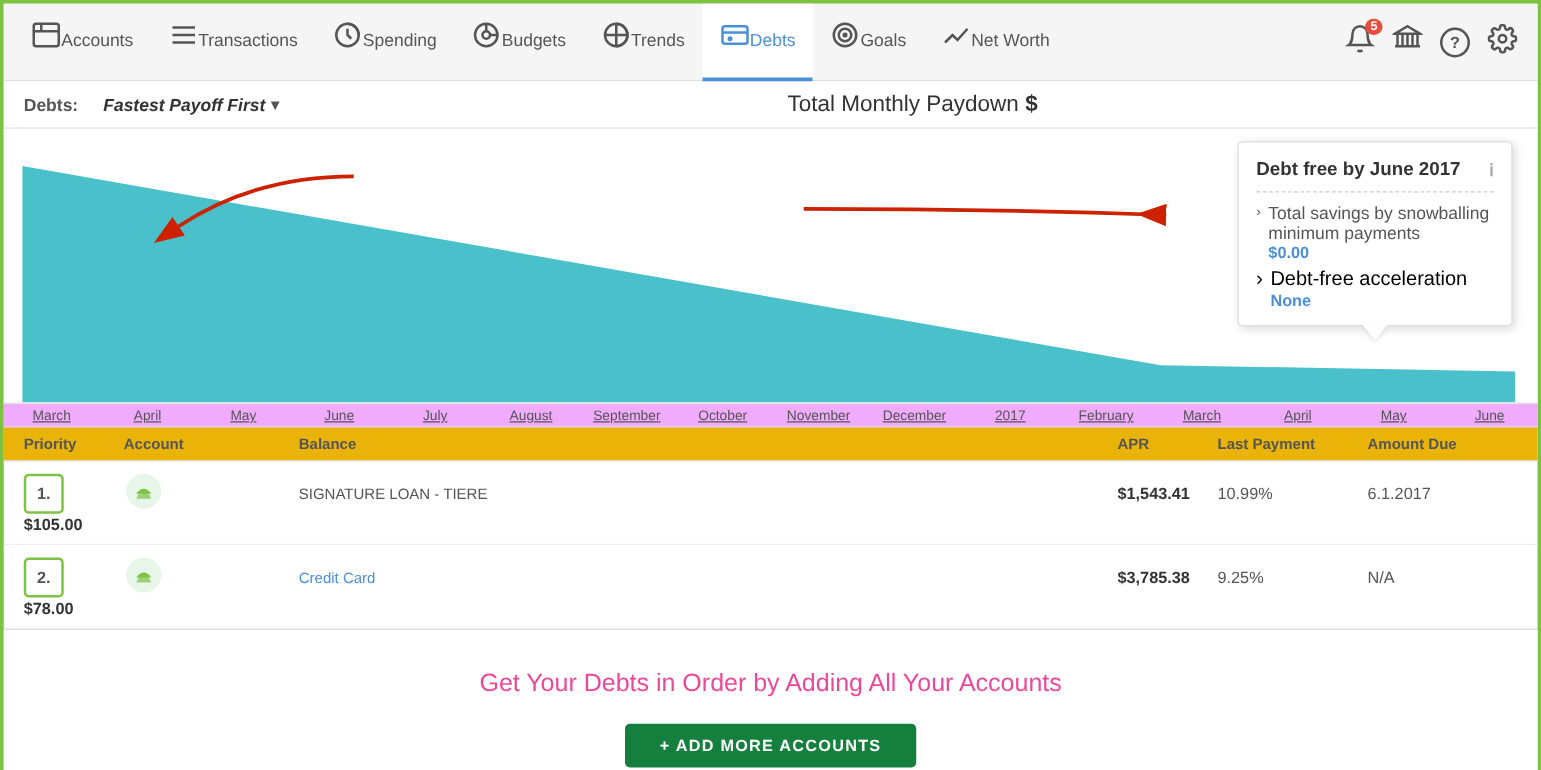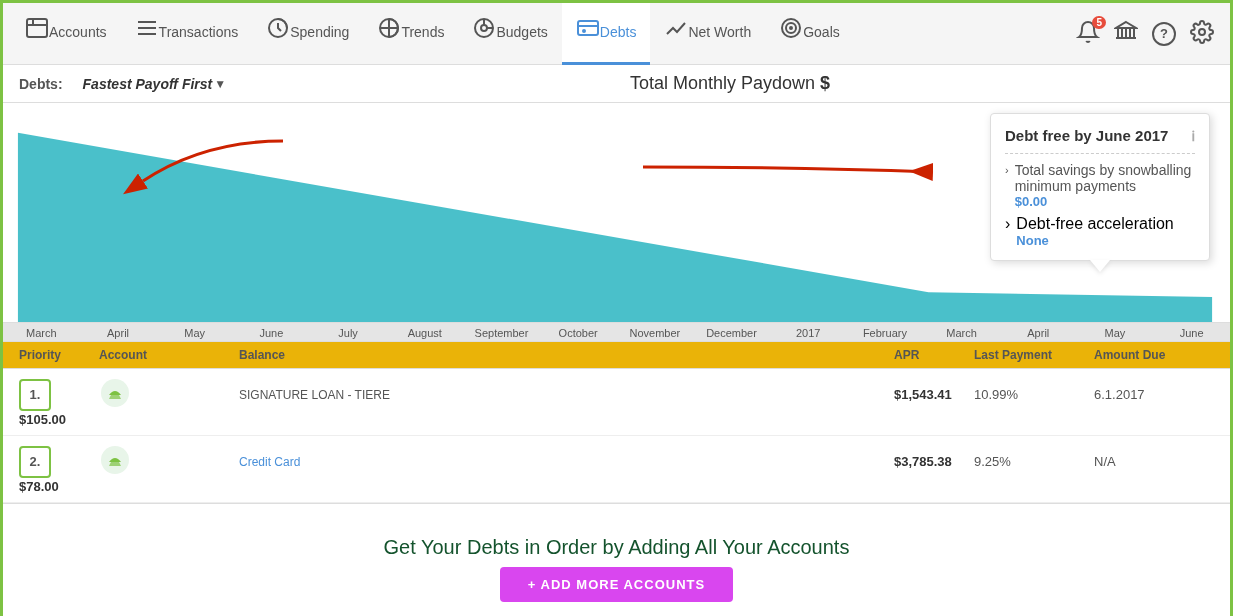--- a/index.html
+++ b/index.html
@@ -197,21 +197,22 @@
       filter: drop-shadow(0 2px 2px rgba(0,0,0,0.1));
     }
 
     
     .month-labels {
       display: flex;
       padding: 4px 0 2px 0;
       font-size: 11px;
       color: #555;
       border-bottom: 1px solid #ddd;
-      background: #e5e5e5;
+      background: #f0abfc;
+      text-decoration: underline;
     }
     .month-label {
       flex: 1;
       text-align: center;
     }
 
     
     .table-header {
       display: grid;
       grid-template-columns: 80px 140px 200px 1fr 80px 120px 120px;
@@ -259,28 +260,28 @@
     .amount-due { font-weight: bold; color: #333; }
 
     
     .cta-section {
       text-align: center;
       padding: 32px 16px 24px;
       background: #fff;
     }
     .cta-title {
       font-size: 20px;
-      color: #14532d;
-      margin-bottom: 8px;
+      color: #ec4899;
+      margin-bottom: 20px;
     }
     .cta-button {
       display: inline-flex;
       align-items: center;
       gap: 8px;
-      background: #d946ef;
+      background: #15803d;
       color: #fff;
       font-size: 13px;
       font-weight: bold;
       padding: 10px 28px;
       border-radius: 4px;
       cursor: pointer;
       border: none;
       letter-spacing: 1px;
       text-transform: uppercase;
       margin-bottom: 10px;
@@ -320,65 +321,65 @@
               <polyline points="12,7 12,12 15,15"></polyline>
               <path d="M12 3 A9 9 0 0 1 21 12" stroke="#555" stroke-width="2" fill="none"></path>
             </svg>
         </span>
         <span>Spending</span>
       </a>
       <a class="nav-item">
         <span class="nav-icon">
           <svg width="24" height="24" viewBox="0 0 24 24" fill="none" stroke="#555" stroke-width="2">
               <circle cx="12" cy="12" r="9"></circle>
+              <circle cx="12" cy="12" r="3"></circle>
+              <line x1="12" y1="3" x2="12" y2="9"></line>
+              <line x1="21" y1="12" x2="15" y2="12"></line>
+            </svg>
+        </span>
+        <span>Budgets</span>
+      </a>
+      <a class="nav-item">
+        <span class="nav-icon">
+          <svg width="24" height="24" viewBox="0 0 24 24" fill="none" stroke="#555" stroke-width="2">
+              <circle cx="12" cy="12" r="9"></circle>
               <line x1="12" y1="3" x2="12" y2="21"></line>
               <line x1="3" y1="12" x2="21" y2="12"></line>
               <path d="M12 3 a9 9 0 0 1 0 18" fill="none" stroke="#555" stroke-width="2"></path>
             </svg>
         </span>
         <span>Trends</span>
-      </a>
-      <a class="nav-item">
-        <span class="nav-icon">
-          <svg width="24" height="24" viewBox="0 0 24 24" fill="none" stroke="#555" stroke-width="2">
-              <circle cx="12" cy="12" r="9"></circle>
-              <circle cx="12" cy="12" r="3"></circle>
-              <line x1="12" y1="3" x2="12" y2="9"></line>
-              <line x1="21" y1="12" x2="15" y2="12"></line>
-            </svg>
-        </span>
-        <span>Budgets</span>
       </a>
       <a class="nav-item active">
         <span class="nav-icon">
           <svg width="24" height="24" viewBox="0 0 24 24" fill="none" stroke="#4a90d9" stroke-width="2">
               <rect x="2" y="5" width="20" height="14" rx="2"></rect>
               <line x1="2" y1="10" x2="22" y2="10"></line>
               <circle cx="8" cy="15" r="1" fill="#4a90d9"></circle>
             </svg>
         </span>
         <span style="color:#4a90d9">Debts</span>
       </a>
       <a class="nav-item">
         <span class="nav-icon">
           <svg width="24" height="24" viewBox="0 0 24 24" fill="none" stroke="#555" stroke-width="2">
-              <polyline points="3,18 9,12 13,16 21,7"></polyline>
-            </svg>
-        </span>
-        <span>Net Worth</span>
-      </a>
-      <a class="nav-item">
-        <span class="nav-icon">
-          <svg width="24" height="24" viewBox="0 0 24 24" fill="none" stroke="#555" stroke-width="2">
               <circle cx="12" cy="12" r="9"></circle>
               <circle cx="12" cy="12" r="5"></circle>
               <circle cx="12" cy="12" r="1" fill="#555"></circle>
             </svg>
         </span>
         <span>Goals</span>
+      </a>
+      <a class="nav-item">
+        <span class="nav-icon">
+          <svg width="24" height="24" viewBox="0 0 24 24" fill="none" stroke="#555" stroke-width="2">
+              <polyline points="3,18 9,12 13,16 21,7"></polyline>
+            </svg>
+        </span>
+        <span>Net Worth</span>
       </a>
     </div>
     <div class="nav-right">
       <div style="position:relative;">
         <svg width="24" height="24" viewBox="0 0 24 24" fill="none" stroke="#555" stroke-width="2">
             <path d="M18 8A6 6 0 0 0 6 8c0 7-3 9-3 9h18s-3-2-3-9"></path>
             <path d="M13.73 21a2 2 0 0 1-3.46 0"></path>
           </svg>
         <span class="badge">5</span>
       </div>

